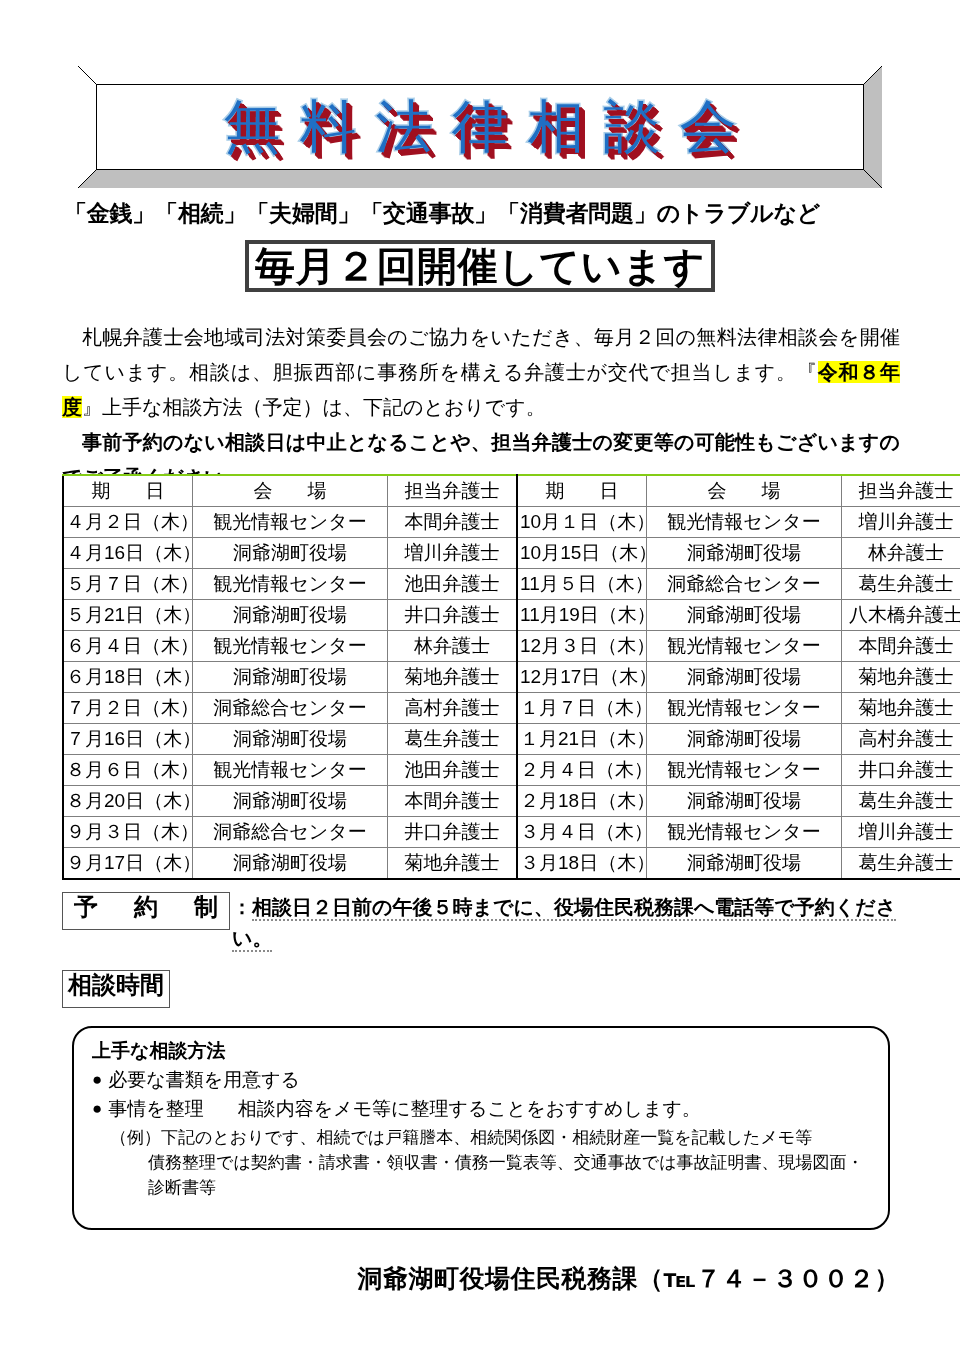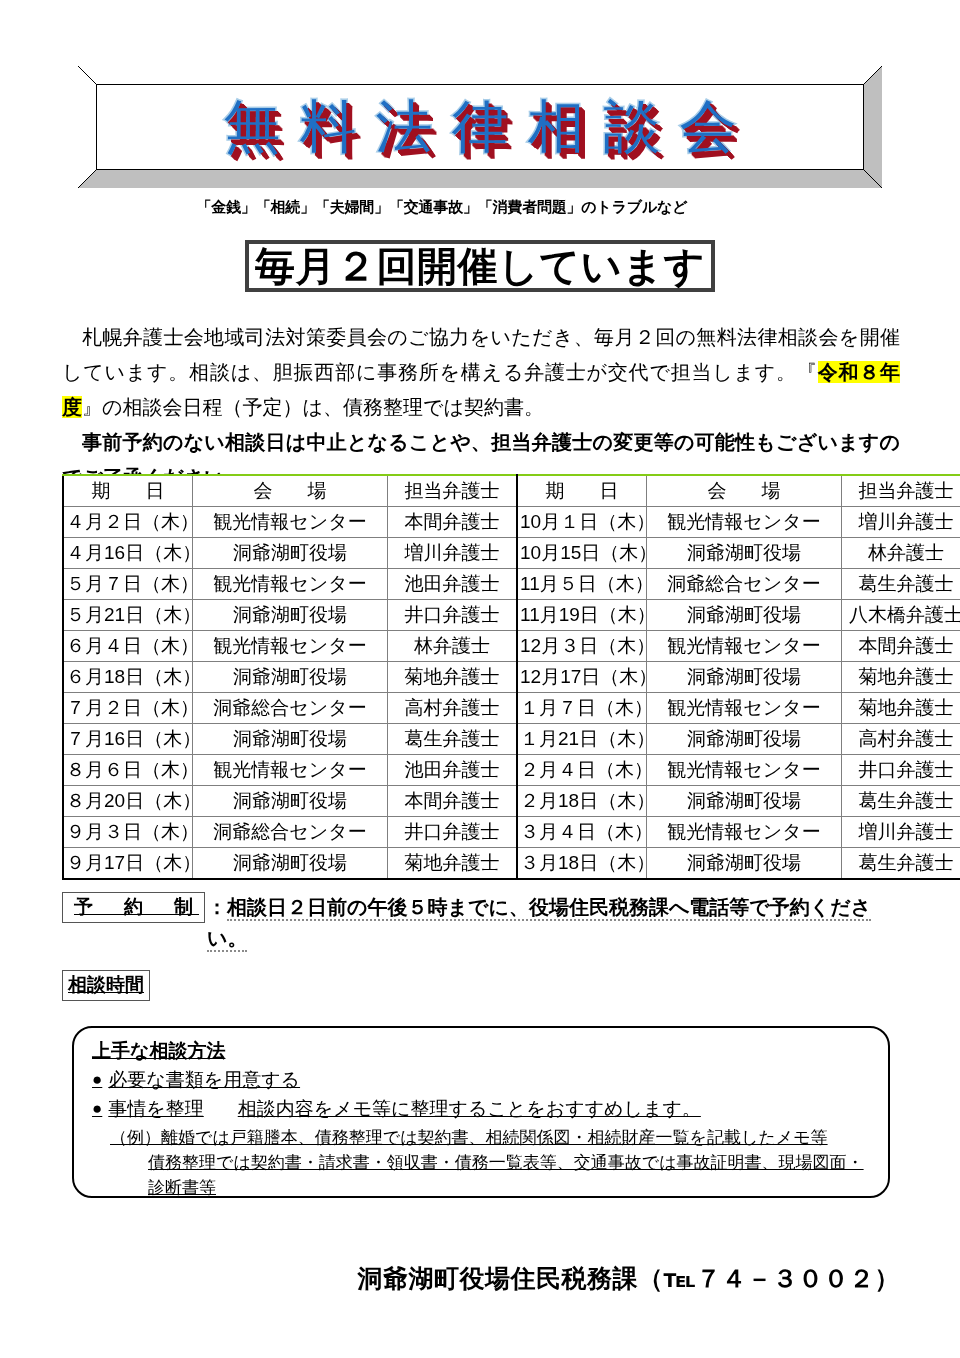--- a/index.html
+++ b/index.html
@@ -99,21 +99,21 @@
        3px  3px 0 #A01020;
     margin-top: -2px;
   }
 
   
   .subtitle {
     position: absolute;
     left: 0; top: 198px;
     width: 884px;
     text-align: center;
-    font-size: 15px;
+    font-size: 23px;
     font-weight: bold;
     letter-spacing: -0.2px;
     white-space: nowrap;
   }
 
   
   .headline-box {
     position: absolute;
     left: 245px; top: 240px;
     width: 470px;
@@ -197,29 +197,28 @@
     top: 892px;
     width: 840px;
     font-size: 20px;
   }
   .info-row {
     display: flex;
     align-items: flex-start;
   }
   .tag-box {
     border: 1px solid #555555;
-    padding: 1px 5px 2px 5px;
-    font-size: 19px;
+    padding: 1px 5px 9px 5px;
+    font-size: 24px;
     font-weight: bold;
     line-height: 26px;
     white-space: nowrap;
     box-sizing: border-box;
     flex: none;
     background: #ffffff;
-    text-decoration: underline;
   }
   .tag-sp { letter-spacing: 6px; text-indent: 6px; }
   .info-text {
     padding-left: 2px;
     line-height: 31px;
     font-weight: bold;
     font-size: 20px;
   }
   .dotted-ul {
     border-bottom: 2px dotted #8a8a8a;
@@ -232,27 +231,26 @@
     line-height: 34px;
   }
   .spacer-12 { height: 16px; }
 
   
   .advice {
     position: absolute;
     left: 72px;
     top: 1026px;
     width: 818px;
-    height: 172px;
+    height: 204px;
     border: 2px solid #000000;
     border-radius: 20px;
     box-sizing: border-box;
     padding: 10px 16px 19px 18px;
     background: #ffffff;
-    text-decoration: underline;
   }
   .advice-title {
     font-size: 19px;
     font-weight: bold;
     line-height: 26px;
     margin-bottom: 1px;
   }
   .advice-li {
     font-size: 19px;
     line-height: 29px;
@@ -309,21 +307,21 @@
   </div>
 </div>
 
 <div class="subtitle">「金銭」「相続」「夫婦間」「交通事故」「消費者問題」のトラブルなど</div>
 
 <div class="headline-box">
   <span>毎月２回開催しています</span>
 </div>
 
 <div class="body-text">
-  <p class="p-indent"><span>札幌弁護士会地域司法対策委員会のご協力をいただき、毎月２回の無料法律相談会を開催しています。相談は、胆振西部に事務所を構える弁護士が交代で担当します。『</span><span class="hl">令和８年度</span><span>』の相談会日程（予定）は、債務整理では契約書。</span></p>
+  <p class="p-indent"><span>札幌弁護士会地域司法対策委員会のご協力をいただき、毎月２回の無料法律相談会を開催しています。相談は、胆振西部に事務所を構える弁護士が交代で担当します。『</span><span class="hl">令和８年度</span><span>』上手な相談方法（予定）は、下記のとおりです。</span></p>
   <p class="bold-para">事前予約のない相談日は中止となることや、担当弁護士の変更等の可能性もございますのでご了承ください。</p>
 </div>
 
 <table class="sched">
   <thead>
     <tr>
       <th class="col-date hdr-sp">期　日</th>
       <th class="col-place hdr-sp">会　場</th>
       <th class="col-lawyer mid-left">担当弁護士</th>
       <th class="col-date hdr-sp mid-right">期　日</th>
@@ -446,19 +444,19 @@
 
 <div class="advice">
   <div class="advice-title">上手な相談方法</div>
   <div class="advice-li">
     <span class="bullet">●</span><span>必要な書類を用意する</span>
   </div>
   <div class="advice-li">
     <span class="bullet">●</span><span>事情を整理</span><span class="gap-wide"></span><span>相談内容をメモ等に整理することをおすすめします。</span>
   </div>
   <div class="advice-ex">
-    <span>（例）離婚では戸籍謄本、債務整理では契約書、相続関係図・相続財産一覧を記載したメモ等</span>
+    <span>（例）下記のとおりです、相続では戸籍謄本、相続関係図・相続財産一覧を記載したメモ等</span>
     <span class="cont">債務整理では契約書・請求書・領収書・債務一覧表等、交通事故では事故証明書、現場図面・</span>
     <span class="cont">診断書等</span>
   </div>
 </div>
 
 <div class="footer">洞爺湖町役場住民税務課（℡７４－３００２）</div>
 
 </body></html>

